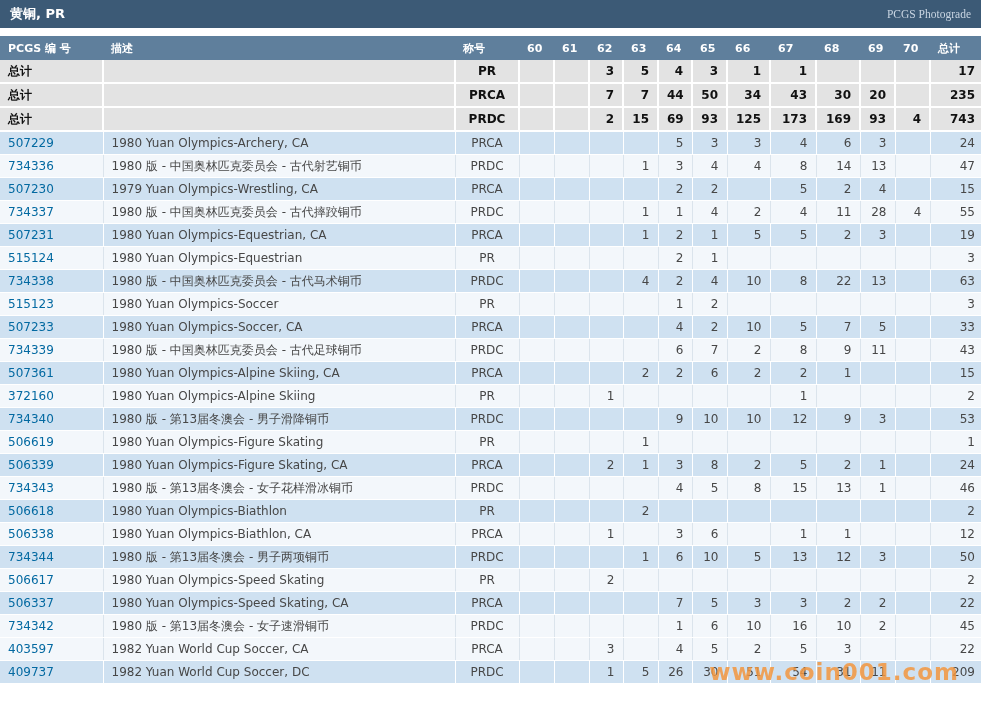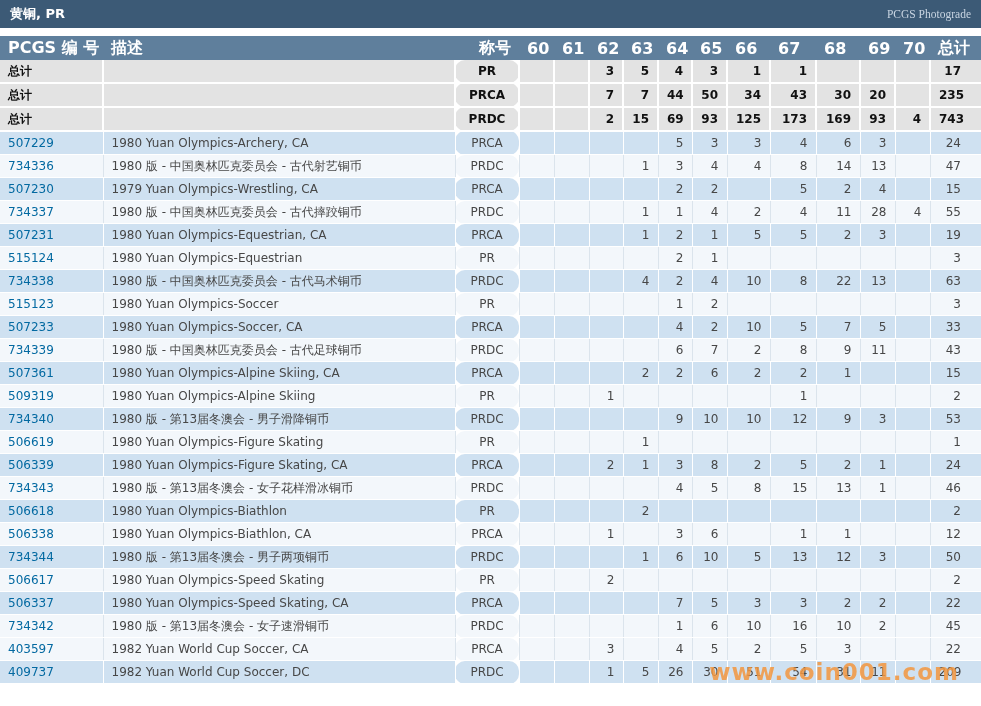--- a/index.html
+++ b/index.html
@@ -7,27 +7,27 @@
        font-family:"DejaVu Sans","Liberation Sans",sans-serif;}
   
   .topbar{height:28px;background:#3c5a76;display:flex;align-items:center;
           justify-content:space-between;padding:0 10px;box-sizing:border-box;}
   .topbar .title{color:#ffffff;font-weight:bold;font-size:13px;}
   .topbar .right-label{color:#c9d5e2;font-size:11.5px;font-family:Liberation Serif, serif;}
   .gap{height:8px;background:#ffffff;}
   
   table{width:981px;border-collapse:collapse;table-layout:fixed;font-size:12px;}
   th{background:#5f7f9c;color:#ffffff;font-weight:bold;height:24px;
-     padding:0 8px;font-size:16px;white-space:nowrap;overflow:hidden;}
-  th.al{text-align:left;} th.ac{text-align:right;font-family:Liberation Mono, monospace;} th.ar{text-align:left;}
+     padding:0 8px;font-size:11px;white-space:nowrap;overflow:hidden;}
+  th.al{text-align:left;} th.ac{text-align:left;font-family:Liberation Mono, monospace;} th.ar{text-align:left;}
   td{height:22px;padding:0 8px;white-space:nowrap;overflow:hidden;
      border-right:1px solid #ffffff;border-bottom:1px solid #ffffff;
      color:#474747;}
-  td:last-child{border-right:none;padding-right:20px;}
-  td.ar{text-align:right;} td.ac{text-align:center;border-radius:10px;}
+  td:last-child{border-right:none;padding-right:6px;}
+  td.ar{text-align:right;} td.ac{text-align:center;}
   tr.total-row td{background:#e3e3e3;color:#111111;font-weight:bold;
                   border-bottom:2px solid #ffffff;border-right:2px solid #ffffff;}
   tr.total-row td:last-child{border-right:none;}
   tr.row-blue td{background:#cfe1f1;}
   tr.row-light td{background:#f3f7fb;border-right-color:#dbe4ec;}
   .pcgs-link{color:#0369a1;cursor:pointer;}
   
   .watermark{position:absolute;top:659px;right:22px;font-size:23px;
              font-weight:bold;color:#f3973f;opacity:0.85;letter-spacing:1px;
              pointer-events:none;}
@@ -311,21 +311,21 @@
         <td class="ar">2</td>
         <td class="ar">6</td>
         <td class="ar">2</td>
         <td class="ar">2</td>
         <td class="ar">1</td>
         <td class="ar"></td>
         <td class="ar"></td>
         <td class="ar">15</td>
       </tr>
       <tr class="row-light">
-        <td class=""><span class="pcgs-link">509319</span></td>
+        <td class=""><span class="pcgs-link">372160</span></td>
         <td class="">1980 Yuan Olympics-Alpine Skiing</td>
         <td class="ac">PR</td>
         <td class="ar"></td>
         <td class="ar"></td>
         <td class="ar">1</td>
         <td class="ar"></td>
         <td class="ar"></td>
         <td class="ar"></td>
         <td class="ar"></td>
         <td class="ar">1</td>

